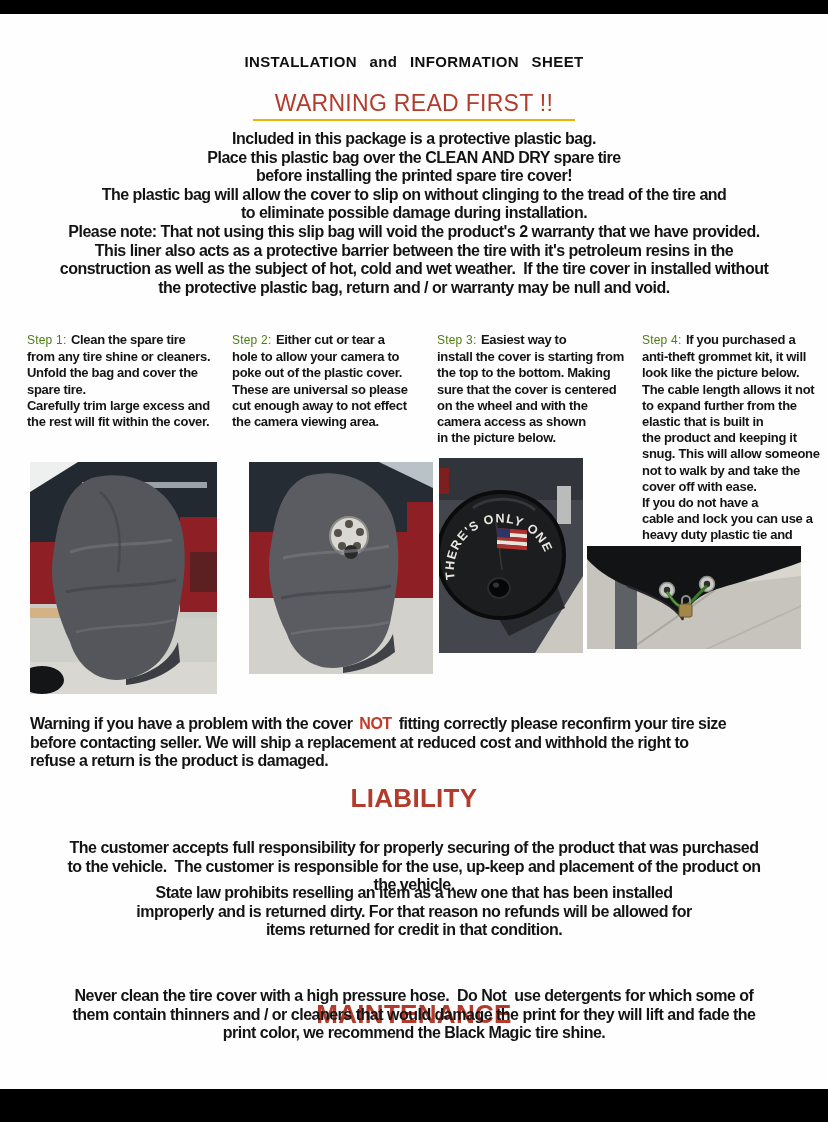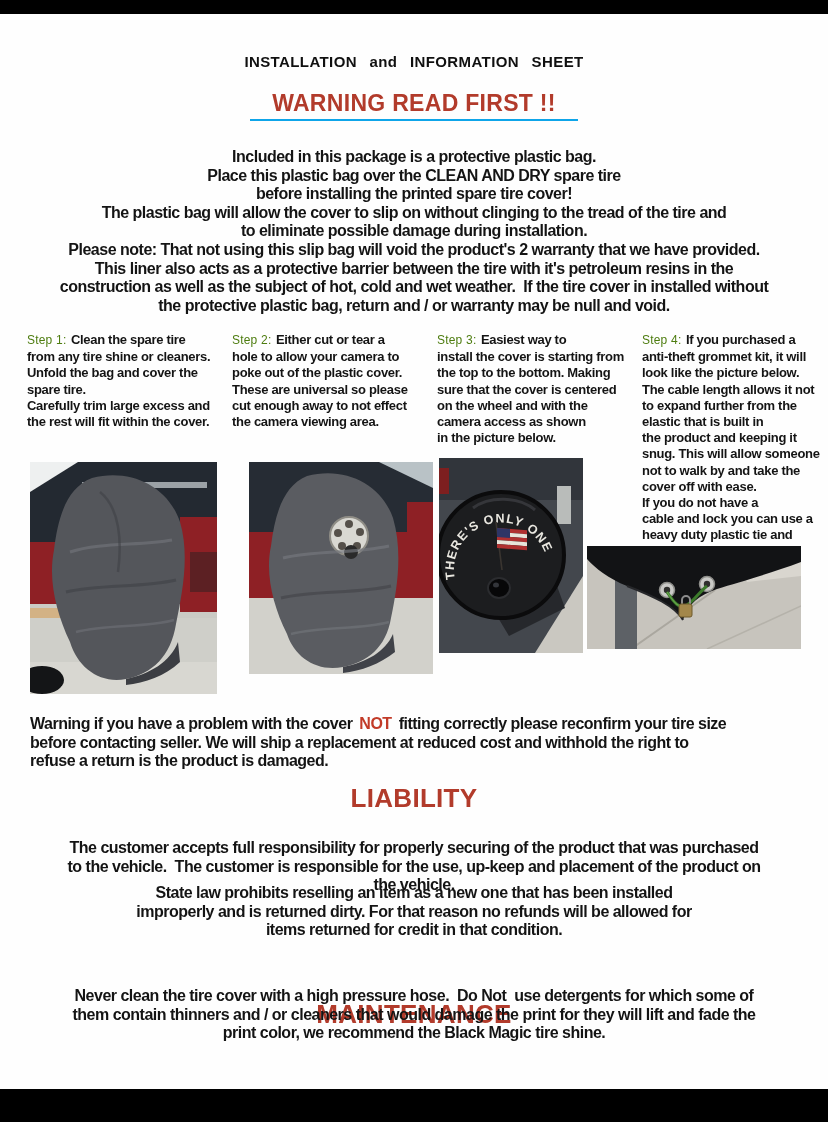--- a/index.html
+++ b/index.html
@@ -8,25 +8,25 @@
   #sheet{position:relative;width:828px;height:1122px;background:#fefefe;}
   .bar{position:absolute;left:0;width:828px;background:#000;}
   #bar-top{top:0;height:14px;}
   #bar-bottom{top:1089px;height:33px;}
 
   .abs{position:absolute;}
   .center{left:0;width:828px;text-align:center;}
 
   #title{top:53px;font-size:15px;font-weight:bold;letter-spacing:.4px;word-spacing:8px;color:#101010;}
   #warn-head-wrap{top:90px;}
-  #warn-head{display:inline-block;color:#b23b2b;font-size:23px;font-weight:bold;
-             border-bottom:2px solid #0ea5e9;padding:0 22px 2px 22px;letter-spacing:.3px;}
+  #warn-head{display:inline-block;color:#b23b2b;font-size:23px;font-weight:normal;
+             border-bottom:2px solid #eab308;padding:0 22px 2px 22px;letter-spacing:.3px;}
 
   .para{font-weight:bold;font-size:16px;line-height:18.6px;letter-spacing:-0.5px;white-space:pre;}
-  #intro{top:148px;}
+  #intro{top:130px;}
 
   .step-col{position:absolute;top:331px;line-height:15.2px;}
   #step1{left:27px;} #step2{left:232px;} #step3{left:437px;} #step4{left:642px;}
   .step-label{font-size:12px;font-weight:normal;color:#4d7c0f;letter-spacing:.2px;}
   .step-text{font-size:13px;font-weight:bold;letter-spacing:-0.3px;white-space:pre;}
 
   .photo{position:absolute;overflow:hidden;}
   #photo1{left:30px;top:462px;width:187px;height:232px;}
   #photo2{left:249px;top:462px;width:184px;height:212px;}
   #photo3{left:439px;top:458px;width:144px;height:195px;}

